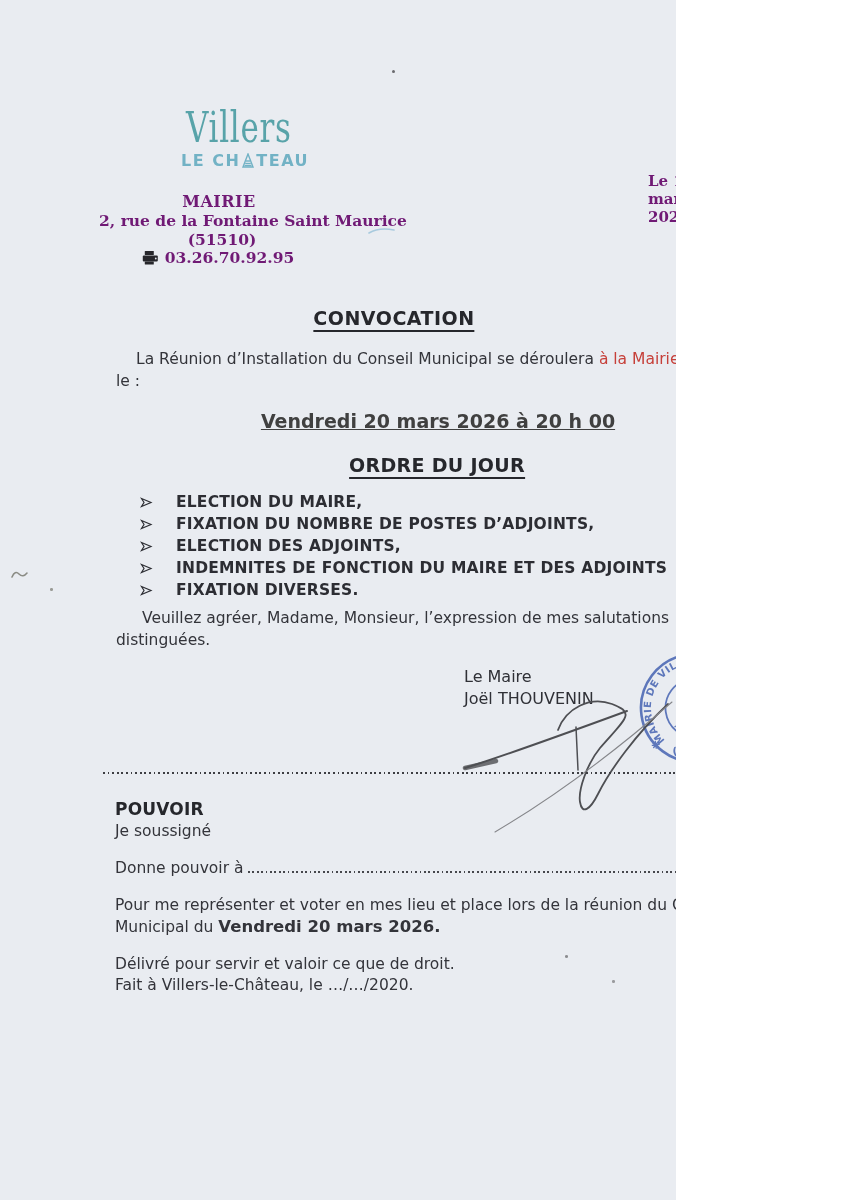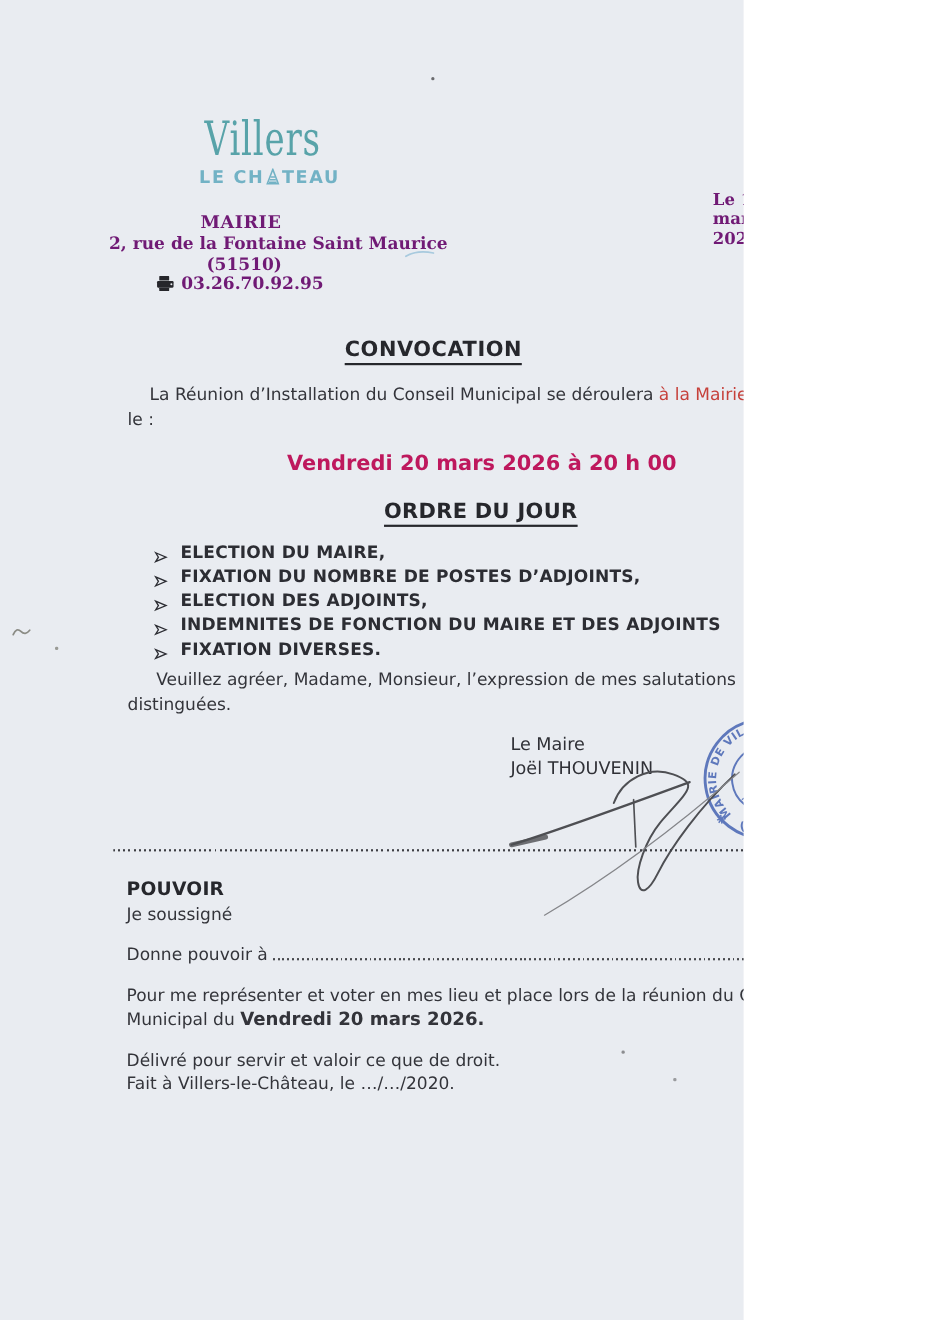--- a/index.html
+++ b/index.html
@@ -25,28 +25,28 @@
   }
   .logo-sub{
     font-size:16px;font-weight:bold;letter-spacing:1.5px;
     color:#72b2c5;white-space:nowrap;display:flex;align-items:center;gap:1px;
   }
   
   .doc-title{
     font-size:19px;font-weight:bold;letter-spacing:.5px;
     border-bottom:2.5px solid #26272c;padding-bottom:1px;color:#26272c;
   }
-  .datetime{font-size:19px;font-weight:bold;color:#be185d;}
+  .datetime{font-size:19px;font-weight:bold;color:#404040;text-decoration:underline;}
   .agenda-title{
     font-size:19px;font-weight:bold;letter-spacing:.3px;
     border-bottom:2.5px solid #26272c;padding-bottom:1px;color:#26272c;
   }
   .para{font-size:15.5px;line-height:1.42;color:#33343a;}
   .red{color:#c6403a;}
-  .agenda-item{display:flex;align-items:flex-end;gap:11px;
+  .agenda-item{display:flex;align-items:flex-start;gap:23px;
     font-size:15.5px;font-weight:bold;color:#2c2d33;line-height:22px;letter-spacing:.2px;white-space:nowrap;}
   .agenda-item svg{margin-top:5px;flex:0 0 auto;}
   .signer-line{font-size:16px;line-height:22px;color:#2f3036;}
   
   .dots{
     background-image:repeating-linear-gradient(90deg,#3d3e43 0 1.8px,transparent 1.8px 4.6px);
   }
   .dots-bold{
     background-image:repeating-linear-gradient(90deg,#35363b 0 2.6px,transparent 2.6px 6.2px);
   }

